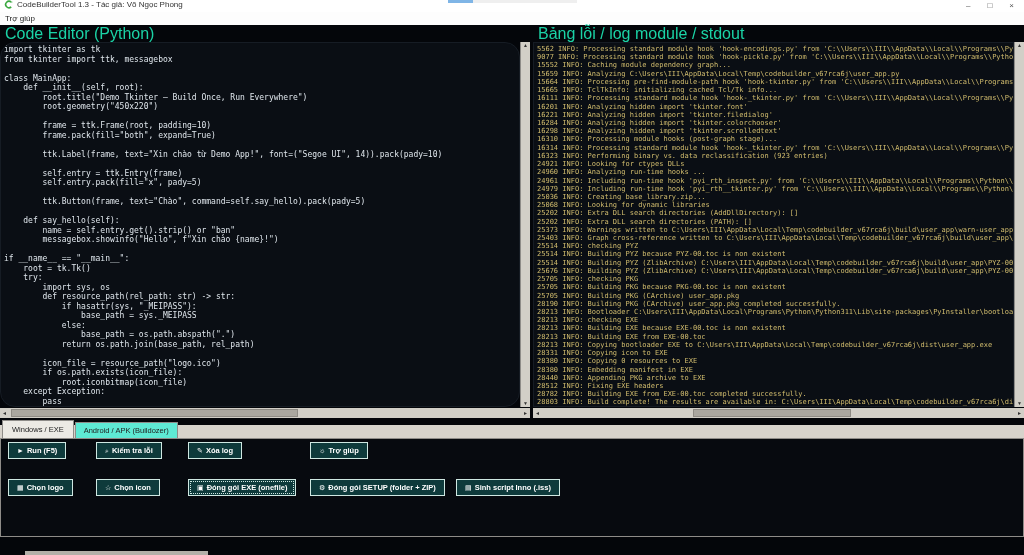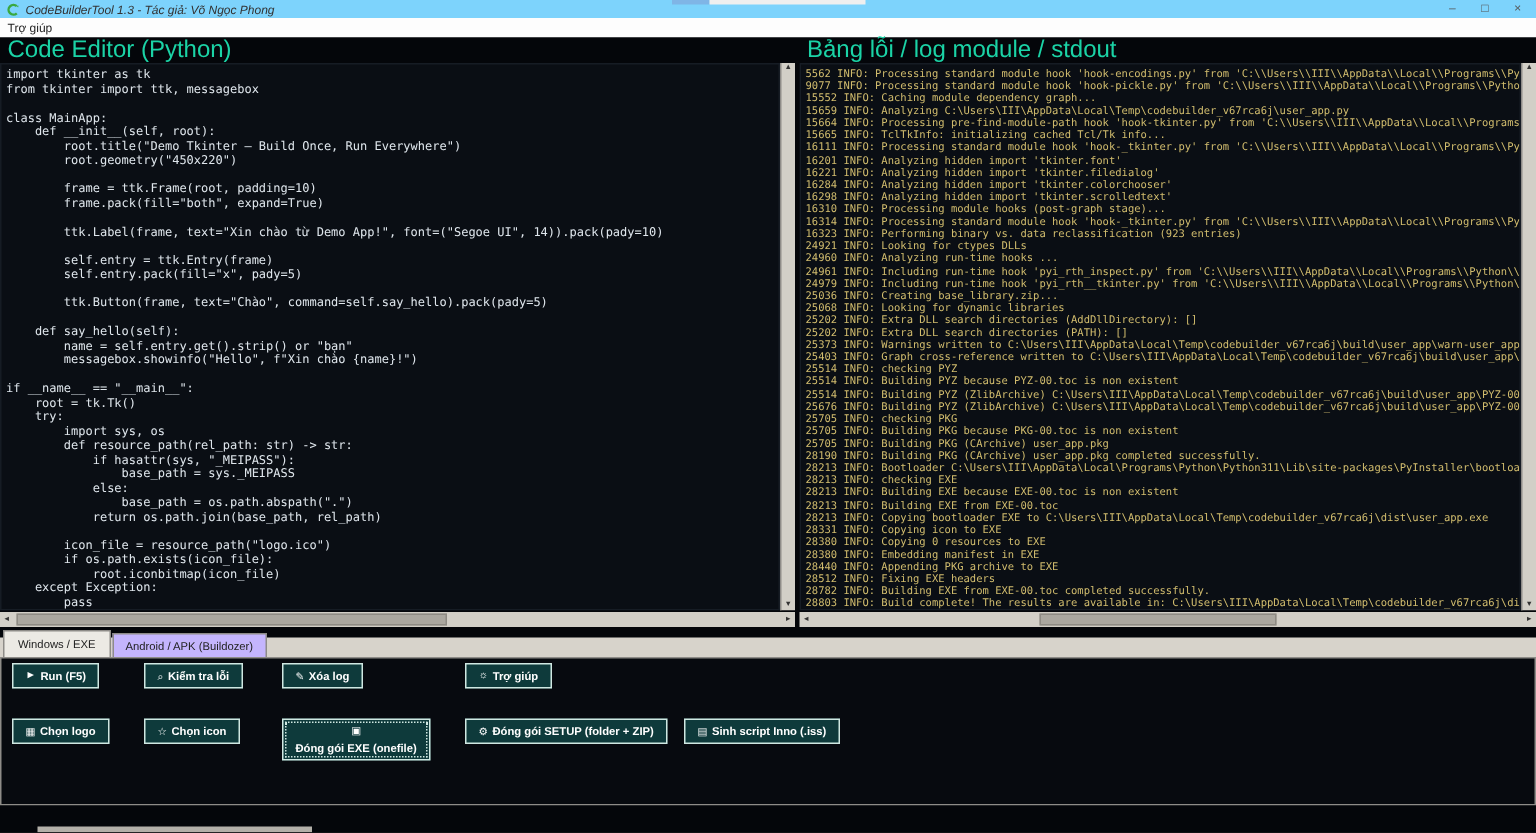--- a/index.html
+++ b/index.html
@@ -1,62 +1,62 @@
 <!DOCTYPE html>
 <html style="--accent: #1bd3a6; --log_text: #d2bd6e; --code_text: #dfe6ec; --panel_bg: #0a0e14; --button_bg: #0e3a3b; --button_border: #cfe8e2; --tabstrip_bg: #d7d3cb; --scrollbar: #d2cfc7; --progress_blue: #7fb5e6; --app_icon_green: #3aa83f;"><head>
 <meta charset="utf-8">
 <style>
   html,body{margin:0;padding:0;background:#222;}
   .app{position:relative;width:1024px;height:555px;background:#04060a;overflow:hidden;
        font-family:"Liberation Sans",sans-serif;-webkit-font-smoothing:antialiased;}
   
-  .titlebar{height:12px;background:#7dd3fc;display:flex;align-items:center;padding:0 4px;position:relative;font-style:italic;}
+  .titlebar{height:12px;background:#ffffff;display:flex;align-items:flex-start;padding:0 4px;position:relative;}
   .app-icon{width:9px;height:9px;flex:0 0 auto;}
   .titlebar .title{font-size:8px;color:#333;margin-left:4px;white-space:nowrap;}
   .win-controls{position:absolute;right:10px;top:0;height:12px;display:flex;gap:17px;align-items:center;}
   .win-controls span{font-size:8px;color:#555;line-height:12px;cursor:pointer;}
   .progress-strip{position:absolute;top:0;left:448px;height:3px;display:flex;z-index:5;}
   .progress-strip .p1{width:25px;background:var(--progress_blue);}
   .progress-strip .p2{width:104px;background:#efefef;}
   
   .menubar{height:13px;background:#fdfdfd;display:flex;align-items:center;padding:0 5px;}
   .menu-item{font-size:8px;color:#222;cursor:pointer;}
   
   .main{display:flex;height:393px;background:#04060a;}
   .panel{display:flex;flex-direction:column;min-width:0;}
   .editor-panel{width:530px;flex:0 0 auto;}
   .log-panel{flex:1;margin-left:3px;}
   .panel-header{height:17px;line-height:17px;padding:0 5px;font-weight:normal;font-size:16px;color:var(--accent);white-space:nowrap;}
   .panel-body{flex:1;display:flex;overflow:hidden;}
   .textarea{flex:1;overflow:hidden;background:var(--panel_bg);border:1px solid #161c24;padding:2px 0 0 3px;margin:0;min-width:0;}
-  .code{font:8px/9.5px "DejaVu Sans Mono",monospace;color:var(--code_text);white-space:pre;margin:0;}
+  .code{font:8px/9.5px "DejaVu Sans Mono",monospace;color:var(--code_text);white-space:pre;margin:0;border-radius:15px;}
   .log{font:7px/8.22px "DejaVu Sans Mono",monospace;color:var(--log_text);white-space:pre;margin:0;}
   
   .vscroll{width:9px;flex:0 0 auto;background:var(--scrollbar);display:flex;flex-direction:column;
            justify-content:space-between;align-items:center;border-left:1px solid #8e8c88;}
   .varrow{font-size:5px;color:#333;line-height:7px;}
   .hscroll{height:10px;margin-top:1px;position:relative;background:var(--scrollbar);display:flex;justify-content:space-between;}
   .harrow{width:9px;font-size:5px;color:#333;display:flex;align-items:center;justify-content:center;}
   .hthumb{position:absolute;top:1px;bottom:1px;background:#aaa79f;border:1px solid #8e8b84;}
   .editor-hthumb{left:11px;width:285px;}
   .log-hthumb{left:160px;width:156px;}
   
   .tabstrip{position:relative;height:20px;background:#04060a;}
   .tabstrip-bg{position:absolute;left:0;right:0;bottom:0;height:13px;background:var(--tabstrip_bg);}
   .tabs{position:absolute;left:2px;bottom:0;display:flex;align-items:flex-end;justify-content:flex-end;}
-  .tab{font-size:7.5px;color:#222;padding:3px 8px;background:#c4b5fd;border:1px solid #8e8c88;border-bottom:none;margin-right:1px;cursor:pointer;white-space:nowrap;}
+  .tab{font-size:7.5px;color:#222;padding:3px 8px;background:#5eead4;border:1px solid #8e8c88;border-bottom:none;margin-right:1px;cursor:pointer;white-space:nowrap;}
   .tab.active{background:#eceae4;padding:4px 9px;}
   
   .notebook{position:relative;height:99px;box-sizing:border-box;border:1px solid #8e8c88;background:#070a0f;}
   .btn-rows{padding:3px 0 0 7px;display:flex;flex-direction:column;gap:20px;}
   .btn-row{display:grid;grid-template-columns:88px 92px 122px 146px auto;justify-items:start;align-items:start;}
   .tbtn{display:inline-flex;align-items:center;gap:3px;background:var(--button_bg);border:1px solid var(--button_border);
         color:#fff;font-weight:bold;font-size:7.5px;font-family:"Liberation Sans",sans-serif;padding:3px 8px;cursor:pointer;white-space:nowrap;}
   .tbtn .ic{font-size:7px;font-weight:normal;}
-  .tbtn.focused{outline:1px dotted #cfe8e2;outline-offset:-3px;flex-direction:column;}
+  .tbtn.focused{outline:1px dotted #cfe8e2;outline-offset:-3px;}
   .template-bar{position:absolute;right:5px;top:21px;display:flex;align-items:center;gap:6px;}
   .template-label{font-size:7.5px;color:#e8e8e8;}
   .combo{display:flex;align-items:stretch;background:#ffffff;border:1px solid #777;height:13px;width:110px;cursor:pointer;}
   .combo-text{flex:1;font-size:7.5px;color:#111;padding:1px 3px;white-space:nowrap;overflow:hidden;}
   .combo-arrow{width:11px;background:#d6d2ca;border-left:1px solid #999;font-size:5px;display:flex;align-items:center;justify-content:center;color:#222;}
   
   .statusbar{position:relative;height:18px;background:#04060a;}
   .status-text{position:absolute;right:8px;top:20px;font-size:8px;color:var(--accent);}
   .taskbar-strip{position:absolute;left:25px;bottom:0;width:183px;height:4px;background:#b3b0a9;}
 </style>

